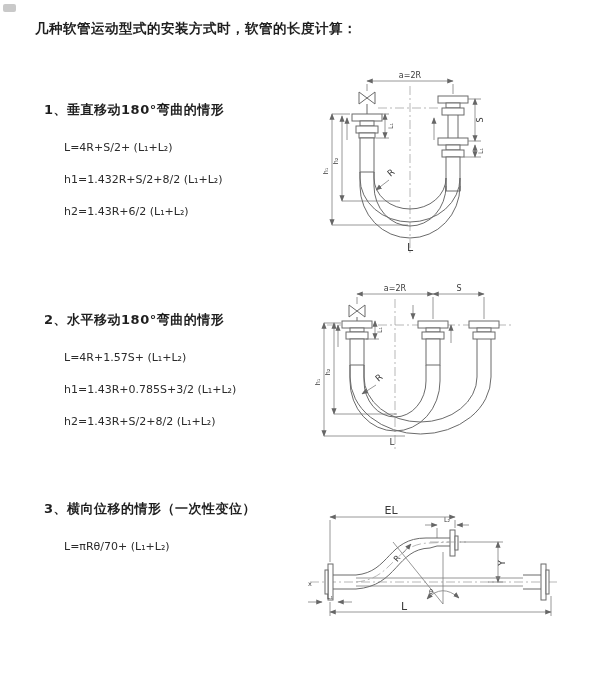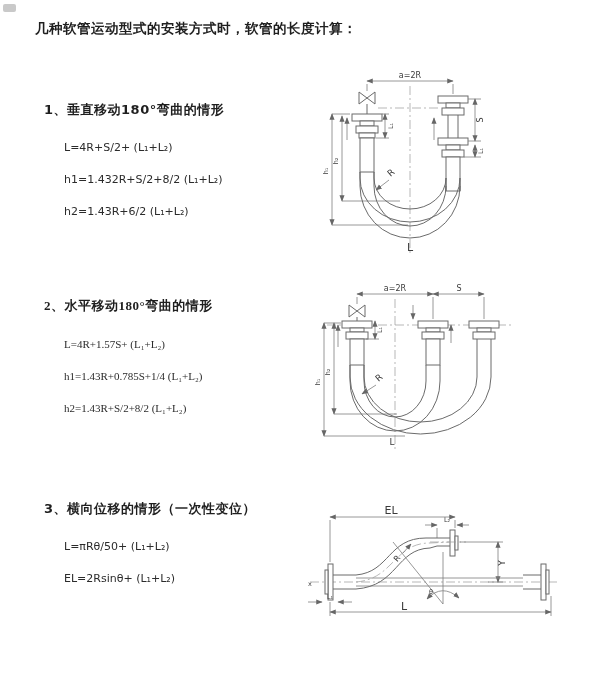--- a/index.html
+++ b/index.html
@@ -5,21 +5,21 @@
   html,body{margin:0;padding:0;background:#ffffff;}
   #page{
     position:relative;width:600px;height:675px;background:#fff;overflow:hidden;
     font-family:"DejaVu Sans","Liberation Sans",sans-serif;color:#222;
   }
   .corner-smudge{position:absolute;left:3px;top:4px;width:13px;height:8px;background:#c9c9c9;border-radius:2px;}
   .doc-title{position:absolute;left:35px;top:20px;font-size:13.5px;font-weight:bold;color:#1f1f1f;letter-spacing:0.5px;}
   .section{position:absolute;left:44px;}
   .sec-heading{font-size:13px;font-weight:bold;color:#1f1f1f;margin:0 0 13px 0;letter-spacing:0.5px;}
   .formula{font-size:11px;color:#2b2b2b;padding-left:20px;height:32px;line-height:32px;white-space:nowrap;}
-  #sec1{top:101px;} #sec2{top:297px;font-family:Liberation Serif, serif;} #sec3{top:500px;}
+  #sec1{top:101px;} #sec2{top:311px;} #sec3{top:500px;}
   .diagram{position:absolute;}
   #dia1{left:312px;top:68px;} #dia2{left:305px;top:281px;} #dia3{left:298px;top:502px;}
   
   svg .ol{stroke:#6b6b6b;stroke-width:1;fill:none;}
   svg .fl{stroke:#6b6b6b;stroke-width:1;fill:#ffffff;}
   svg .dl{stroke:#7d7d7d;stroke-width:0.8;fill:none;}
   svg .cl{stroke:#9a9a9a;stroke-width:0.7;fill:none;stroke-dasharray:9 3 2 3;}
   svg .ph{stroke:#8a8a8a;stroke-width:0.9;fill:none;}
   svg text{font-family:"DejaVu Sans",sans-serif;fill:#3a3a3a;}
   svg .t7{font-size:6.5px;} svg .t8{font-size:8px;} svg .t9{font-size:9px;} svg .t10{font-size:11px;}
@@ -35,28 +35,27 @@
   <div class="section" id="sec1">
     <div class="sec-heading">1、垂直移动180°弯曲的情形</div>
     <div class="formula">L=4R+S/2+ (L₁+L₂)</div>
     <div class="formula">h1=1.432R+S/2+8/2 (L₁+L₂)</div>
     <div class="formula">h2=1.43R+6/2 (L₁+L₂)</div>
   </div>
 
   <div class="section" id="sec2">
     <div class="sec-heading">2、水平移动180°弯曲的情形</div>
     <div class="formula">L=4R+1.57S+ (L₁+L₂)</div>
-    <div class="formula">h1=1.43R+0.785S+1/4 (L₁+L₂)</div>
+    <div class="formula">h1=1.43R+0.785S+3/2 (L₁+L₂)</div>
     <div class="formula">h2=1.43R+S/2+8/2 (L₁+L₂)</div>
   </div>
 
   <div class="section" id="sec3">
     <div class="sec-heading">3、横向位移的情形（一次性变位）</div>
-    <div class="formula">L=πRθ/50+ (L₁+L₂)</div>
-    <div class="formula">EL=2Rsinθ+ (L₁+L₂)</div>
+    <div class="formula">L=πRθ/70+ (L₁+L₂)</div>
   </div>
 
   <svg id="dia1" class="diagram" width="270" height="192" viewBox="0 0 270 192">
     <defs>
       <marker id="ar1" viewBox="0 0 10 10" refX="9" refY="5" markerWidth="8" markerHeight="8" orient="auto-start-reverse">
         <path d="M0,1 L10,5 L0,9 z" fill="#666"></path>
       </marker>
       <pattern id="hb1" width="4" height="4" patternUnits="userSpaceOnUse">
         <path d="M0,4 L4,0 M0,0 L4,4" stroke="#8d8d8d" stroke-width="0.6"></path>
       </pattern>

